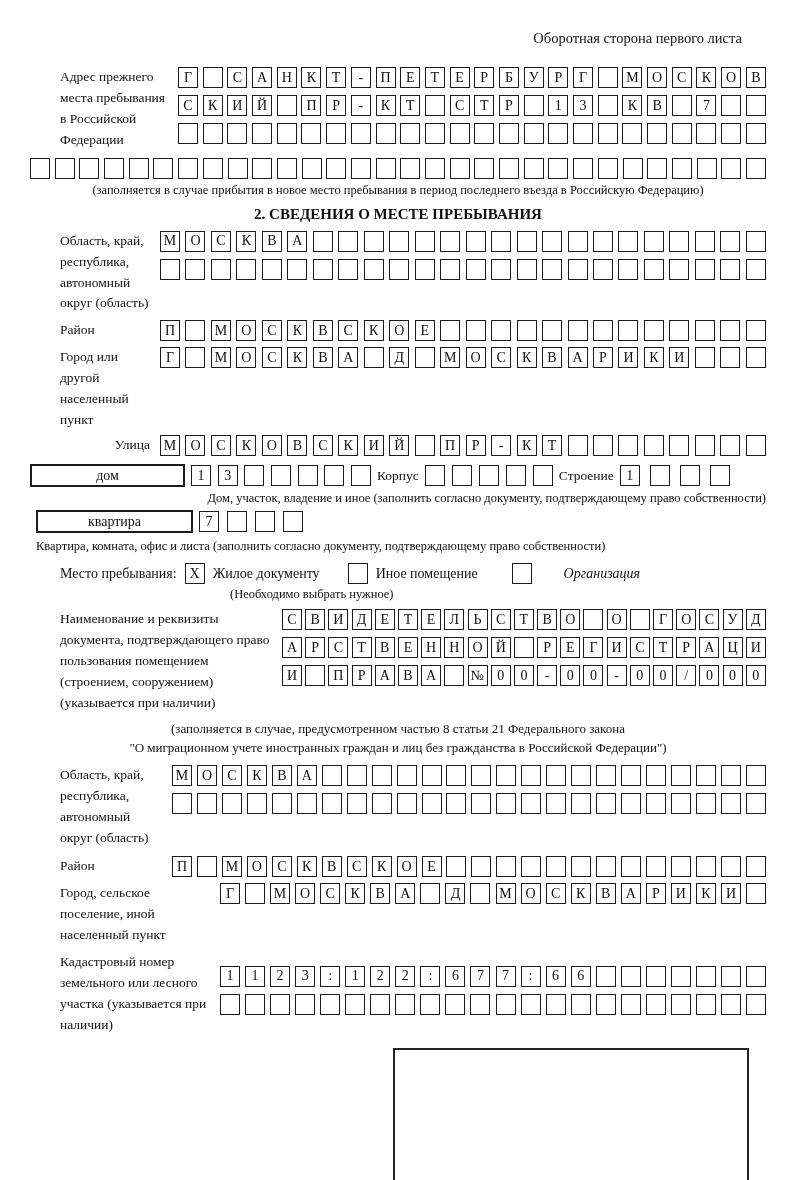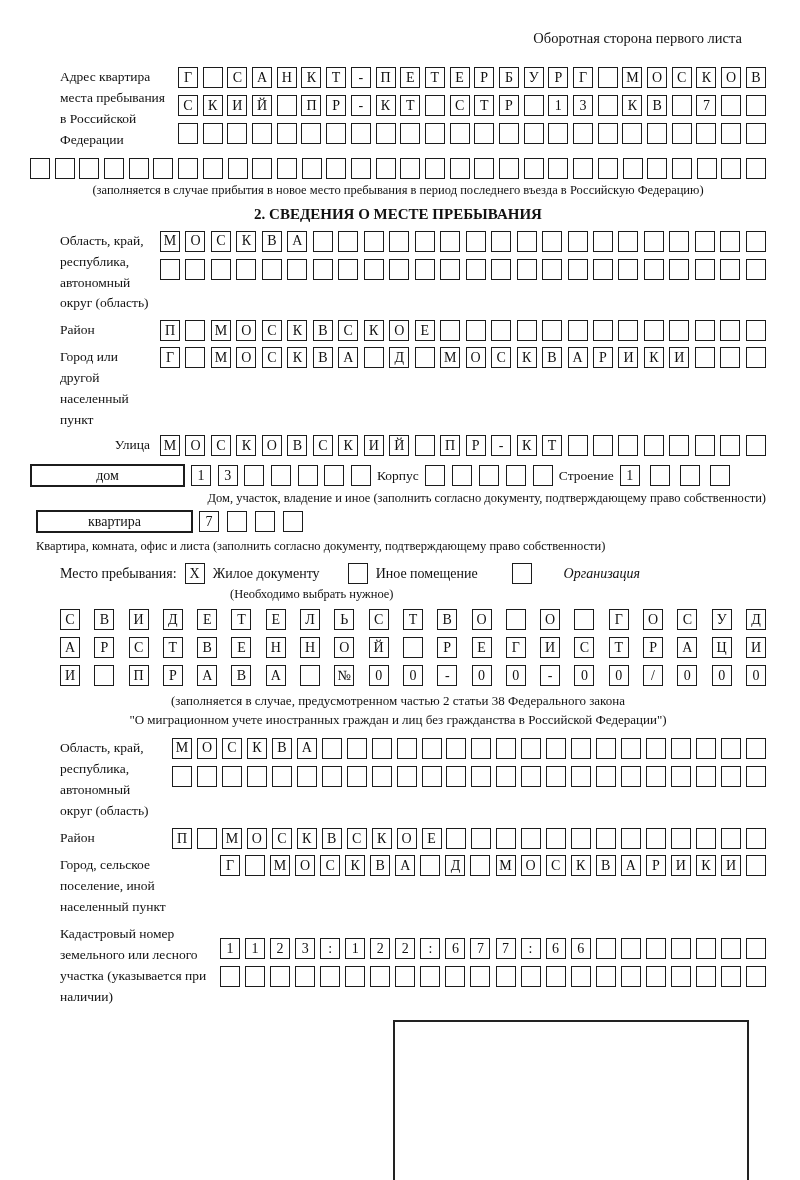--- a/index.html
+++ b/index.html
@@ -64,21 +64,21 @@
   .mt4{margin-top:4px;text-align:right;} .mt6{margin-top:6px;} .mt7{margin-top:7px;} .mt8{margin-top:8px;} .mt14{margin-top:14px;}
 </style>
 </head>
 <body>
 
 <div class="page">
 
   <div class="corner">Оборотная сторона первого листа</div>
 
   <div class="field prev-field">
-    <div class="field-label lbl-prev">Адрес квартира места пребывания в Российской Федерации</div>
+    <div class="field-label lbl-prev">Адрес прежнего места пребывания в Российской Федерации</div>
     <div class="rows">
       <div class="cells">
           <span class="cell">Г</span>
           <span class="cell"></span>
           <span class="cell">С</span>
           <span class="cell">А</span>
           <span class="cell">Н</span>
           <span class="cell">К</span>
           <span class="cell">Т</span>
           <span class="cell">-</span>
@@ -388,20 +388,21 @@
     <span class="checkbox">X</span>
     <span>Жилое документу</span>
     <span class="checkbox" style="margin-left:28px;"></span>
     <span>Иное помещение</span>
     <span class="checkbox" style="margin-left:34px;"></span>
     <span style="margin-left:24px;font-style:italic;">Организация</span>
   </div>
   <div class="caption hint">(Необходимо выбрать нужное)</div>
 
   <div class="field sec2-field mt7">
+    <div class="field-label lbl-doc">Наименование и реквизиты документа, подтверждающего право пользования помещением (строением, сооружением) (указывается при наличии)</div>
     <div class="rows">
       <div class="cells">
           <span class="cell">С</span>
           <span class="cell">В</span>
           <span class="cell">И</span>
           <span class="cell">Д</span>
           <span class="cell">Е</span>
           <span class="cell">Т</span>
           <span class="cell">Е</span>
           <span class="cell">Л</span>
@@ -461,21 +462,21 @@
           <span class="cell">0</span>
           <span class="cell">0</span>
           <span class="cell">/</span>
           <span class="cell">0</span>
           <span class="cell">0</span>
           <span class="cell">0</span>
         </div>
     </div>
   </div>
 
-  <div class="fact-caption mt6">(заполняется в случае, предусмотренном частью 2 статьи 38 Федерального закона</div>
+  <div class="fact-caption mt6">(заполняется в случае, предусмотренном частью 8 статьи 21 Федерального закона</div>
   <div class="fact-caption">"О миграционном учете иностранных граждан и лиц без гражданства в Российской Федерации")</div>
 
   <div class="field sec2-field mt8">
     <div class="field-label lbl-std2">Область, край, республика, автономный округ (область)</div>
     <div class="rows">
       <div class="cells">
           <span class="cell">М</span>
           <span class="cell">О</span>
           <span class="cell">С</span>
           <span class="cell">К</span>

